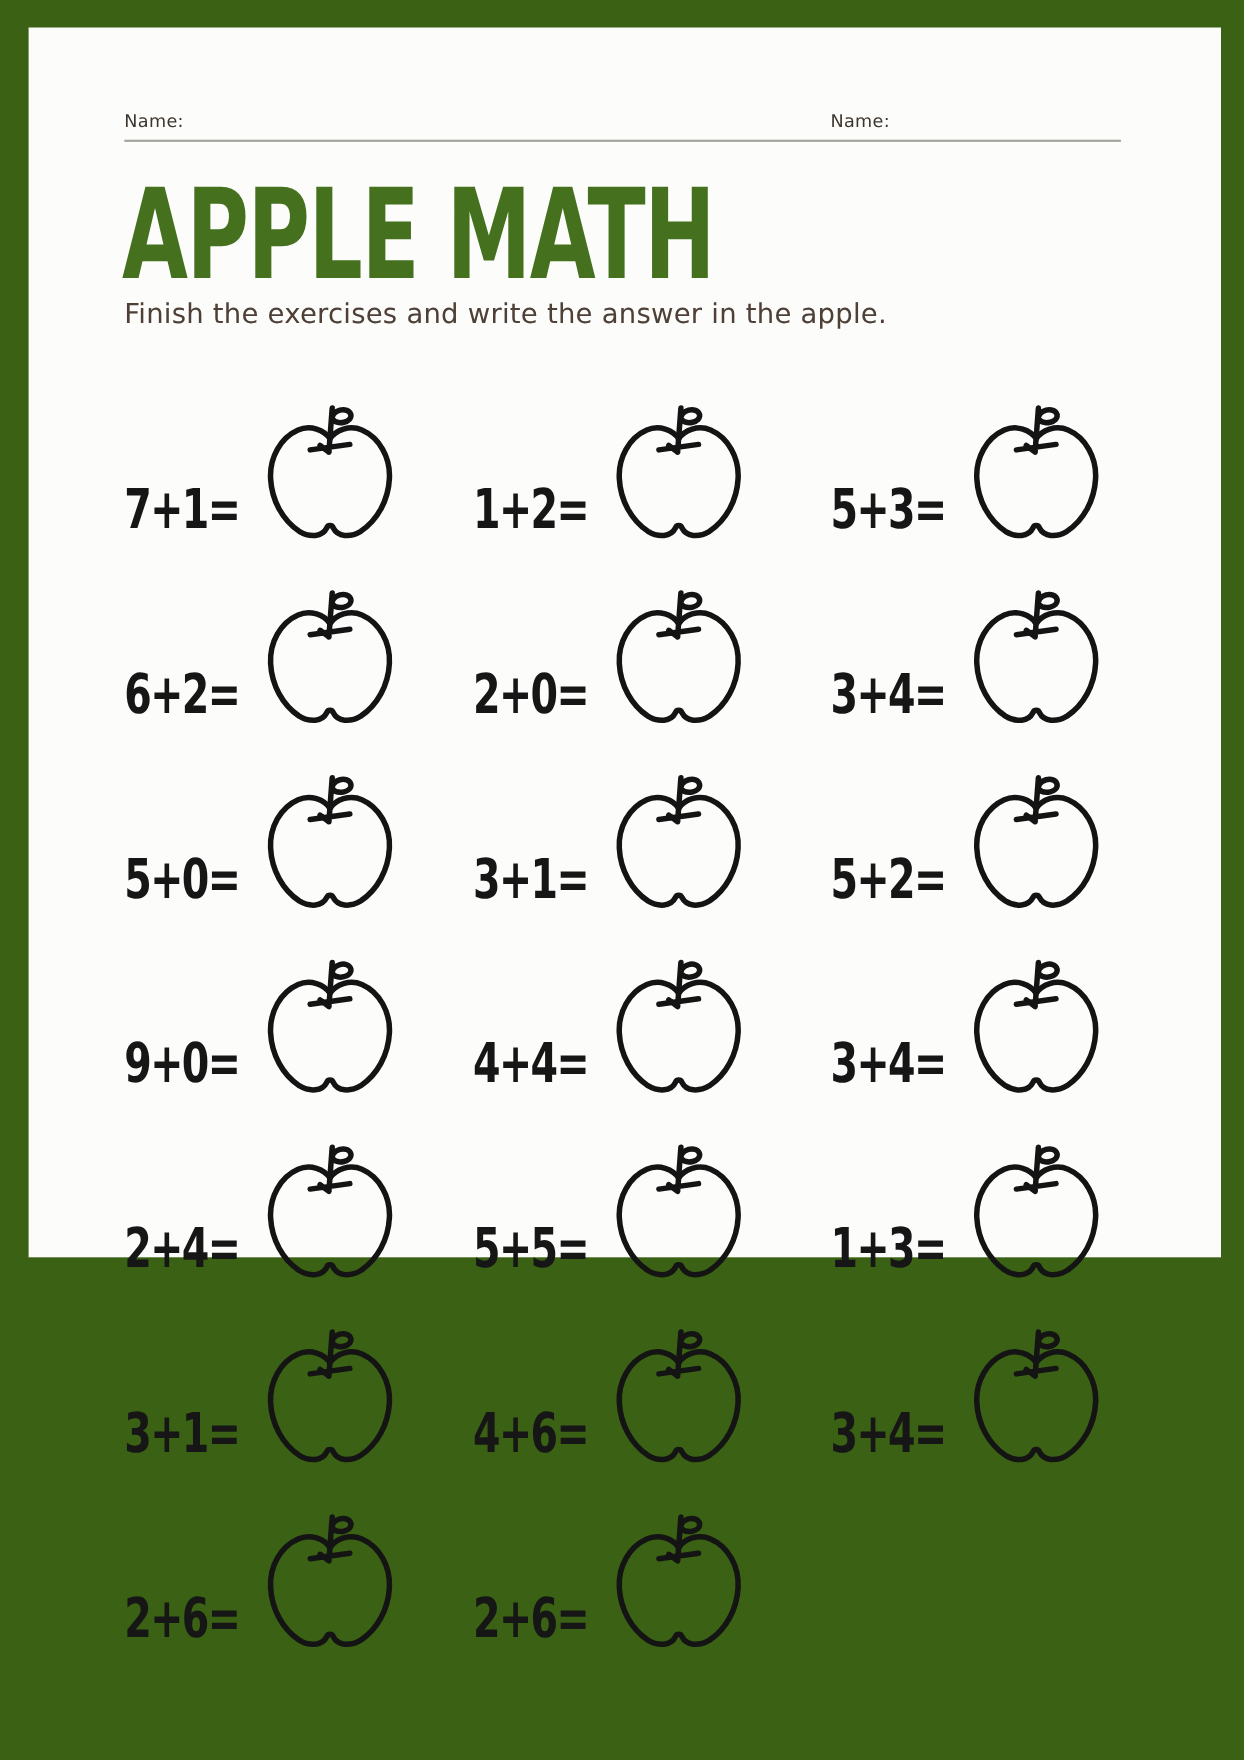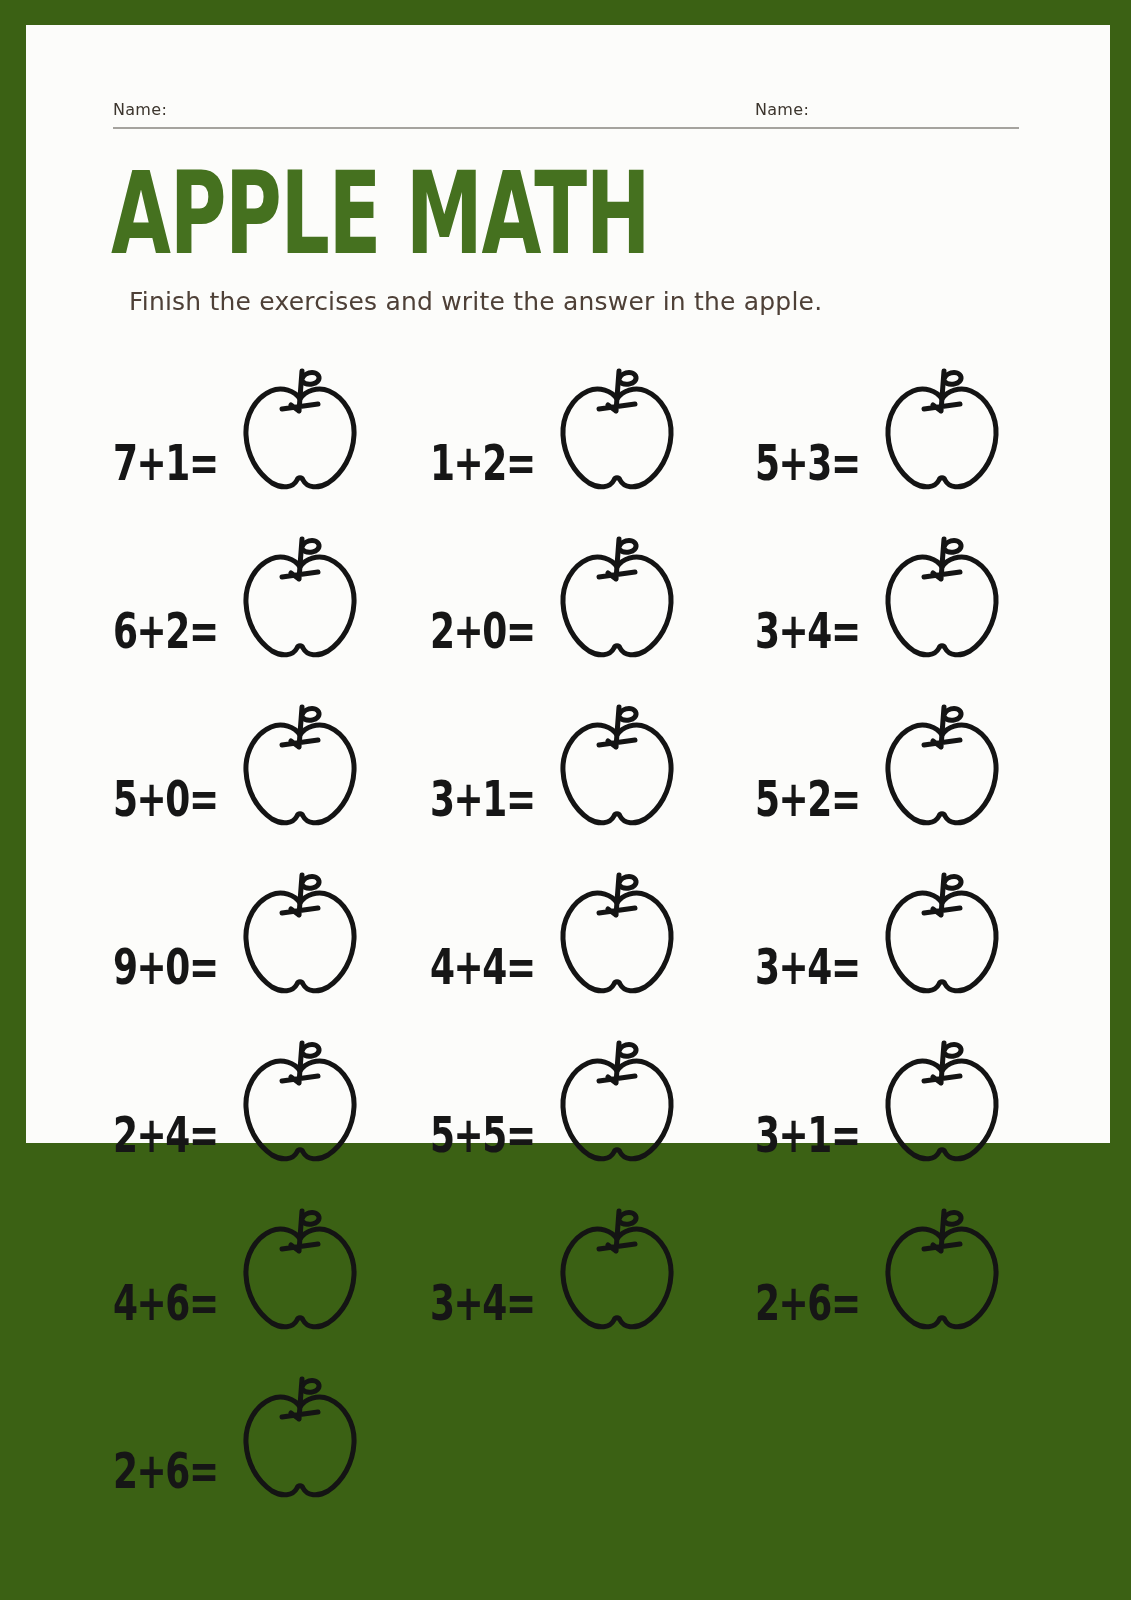--- a/index.html
+++ b/index.html
@@ -23,21 +23,21 @@
   }
   .meta-label.name{left:0;}
   .meta-label.date{left:642px;}
   .title{
     position:absolute;left:85px;top:132px;margin:0;
     font-size:114px;font-weight:bold;line-height:1;letter-spacing:-2px;
     color:#45711f;white-space:nowrap;
     transform:scaleX(0.68);transform-origin:left top;
   }
   .subtitle{
-    position:absolute;left:87px;top:246px;margin:16px;
+    position:absolute;left:87px;top:246px;margin:0;
     font-size:25px;color:#4e4037;letter-spacing:.2px;
   }
   .grid{
     position:absolute;left:87px;top:299px;width:960px;
     display:grid;grid-template-columns:317px 325px 1fr;
   }
   .cell{height:168px;display:flex;align-items:flex-end;}
   .problem{
     width:112px;flex:none;white-space:nowrap;overflow:visible;
     font-size:50px;font-weight:bold;letter-spacing:-2px;color:#161616;
@@ -181,20 +181,28 @@
 
   <div class="cell">
     <span class="problem">5+5=</span>
     <svg class="apple" viewBox="0 0 124 126" aria-hidden="true">
       <path d="M62 33 C57 25 44 20 33 25 C17 32 7 50 8 69 C9 89 19 107 34 117 C44 123 55 122 59 114 C60 111 64 111 65 114 C69 122 80 123 90 117 C105 107 115 89 116 69 C117 50 107 32 91 25 C80 20 67 25 62 33 Z"></path>
       <path d="M64 5 L61 45 M61 45 L53 39 M44 43 L80 38"></path>
       <path d="M64 17 C62 6 79 3 81 11 C82 18 69 21 64 15"></path>
     </svg>
   </div>
 
+  <div class="cell">
+    <span class="problem">1+3=</span>
+    <svg class="apple" viewBox="0 0 124 126" aria-hidden="true">
+      <path d="M62 33 C57 25 44 20 33 25 C17 32 7 50 8 69 C9 89 19 107 34 117 C44 123 55 122 59 114 C60 111 64 111 65 114 C69 122 80 123 90 117 C105 107 115 89 116 69 C117 50 107 32 91 25 C80 20 67 25 62 33 Z"></path>
+      <path d="M64 5 L61 45 M61 45 L53 39 M44 43 L80 38"></path>
+      <path d="M64 17 C62 6 79 3 81 11 C82 18 69 21 64 15"></path>
+    </svg>
+  </div>
 
   <div class="cell">
     <span class="problem">3+1=</span>
     <svg class="apple" viewBox="0 0 124 126" aria-hidden="true">
       <path d="M62 33 C57 25 44 20 33 25 C17 32 7 50 8 69 C9 89 19 107 34 117 C44 123 55 122 59 114 C60 111 64 111 65 114 C69 122 80 123 90 117 C105 107 115 89 116 69 C117 50 107 32 91 25 C80 20 67 25 62 33 Z"></path>
       <path d="M64 5 L61 45 M61 45 L53 39 M44 43 L80 38"></path>
       <path d="M64 17 C62 6 79 3 81 11 C82 18 69 21 64 15"></path>
     </svg>
   </div>
 

